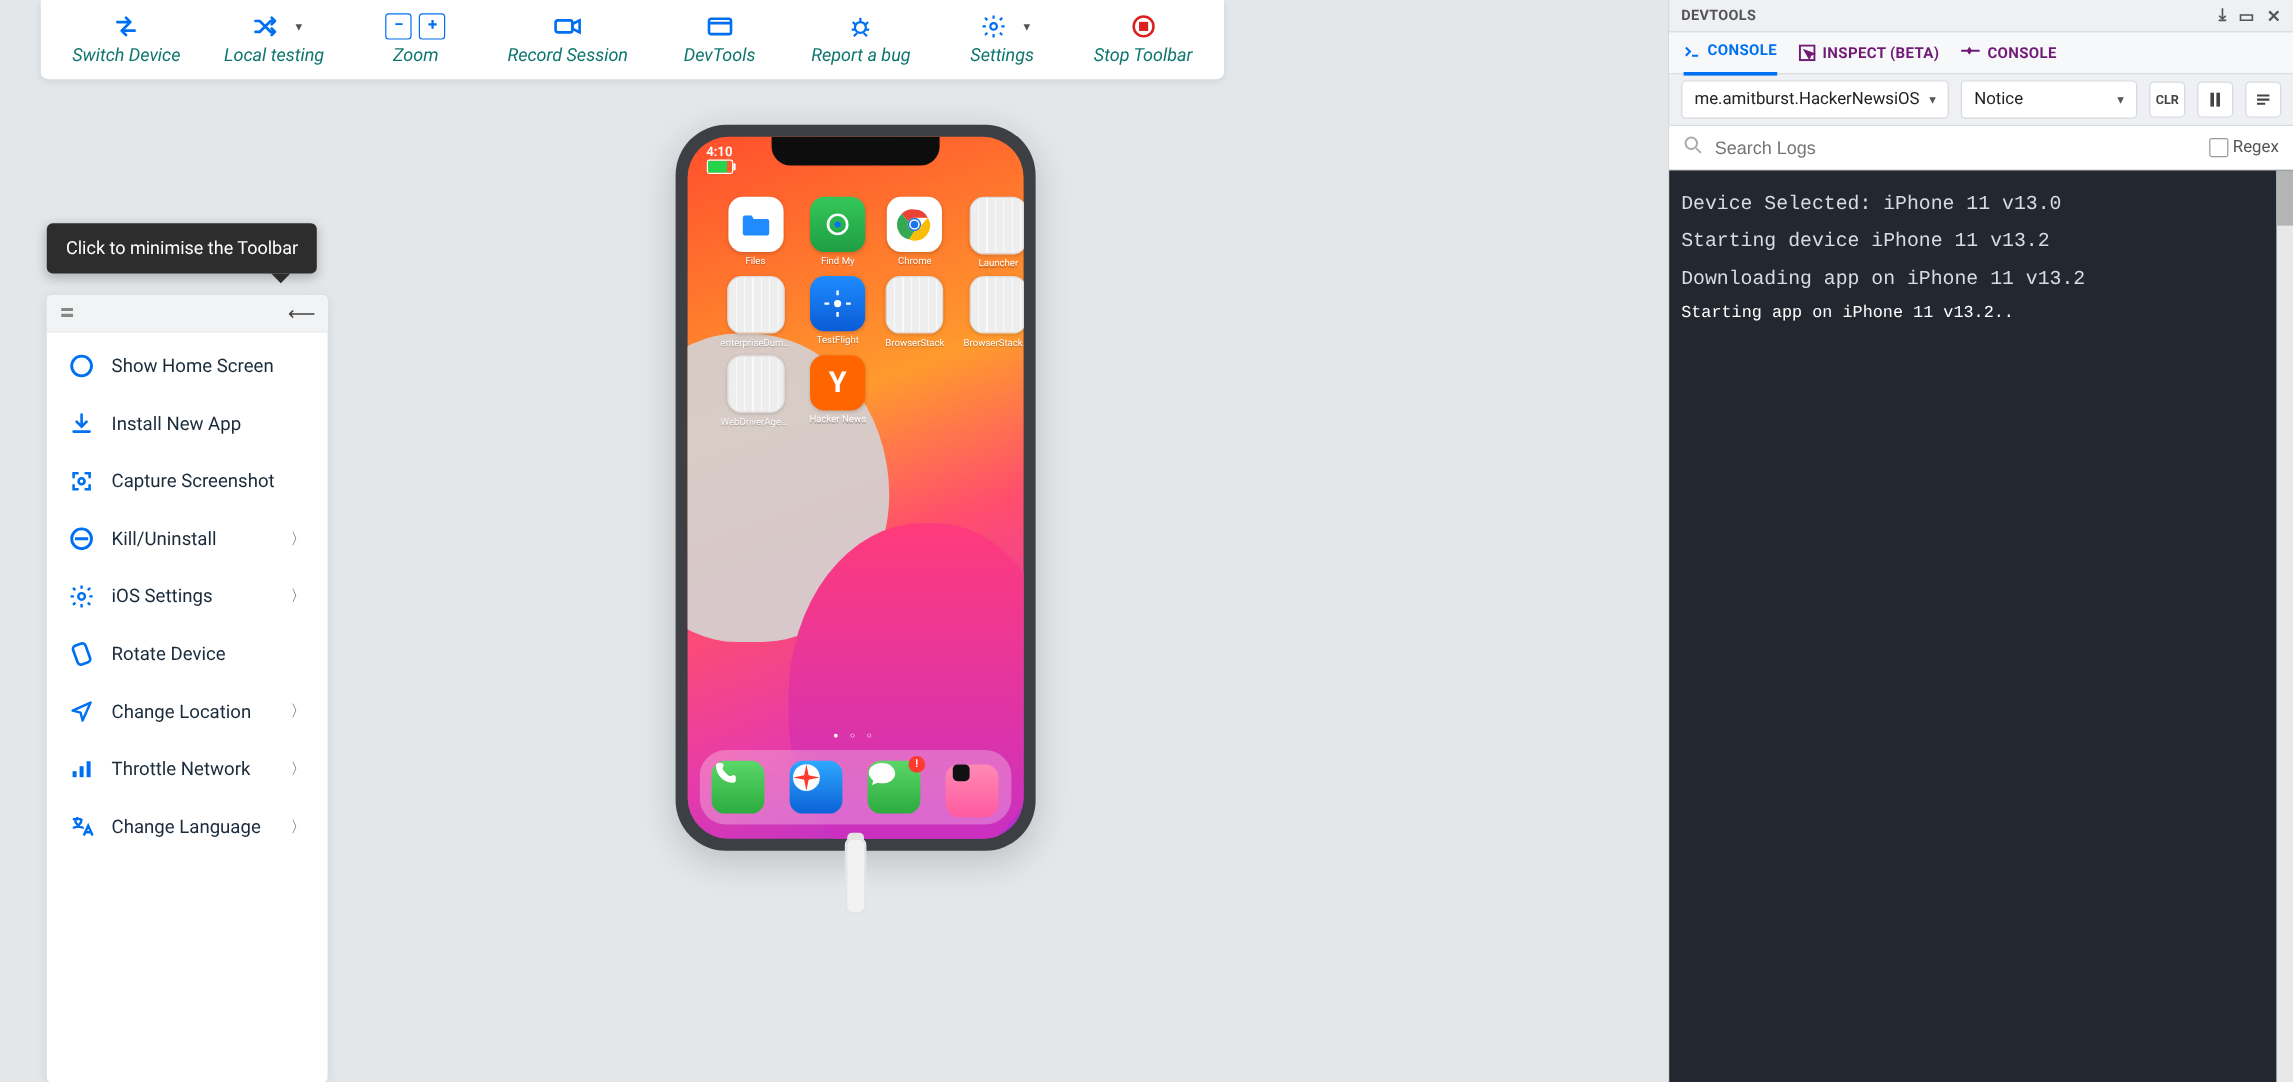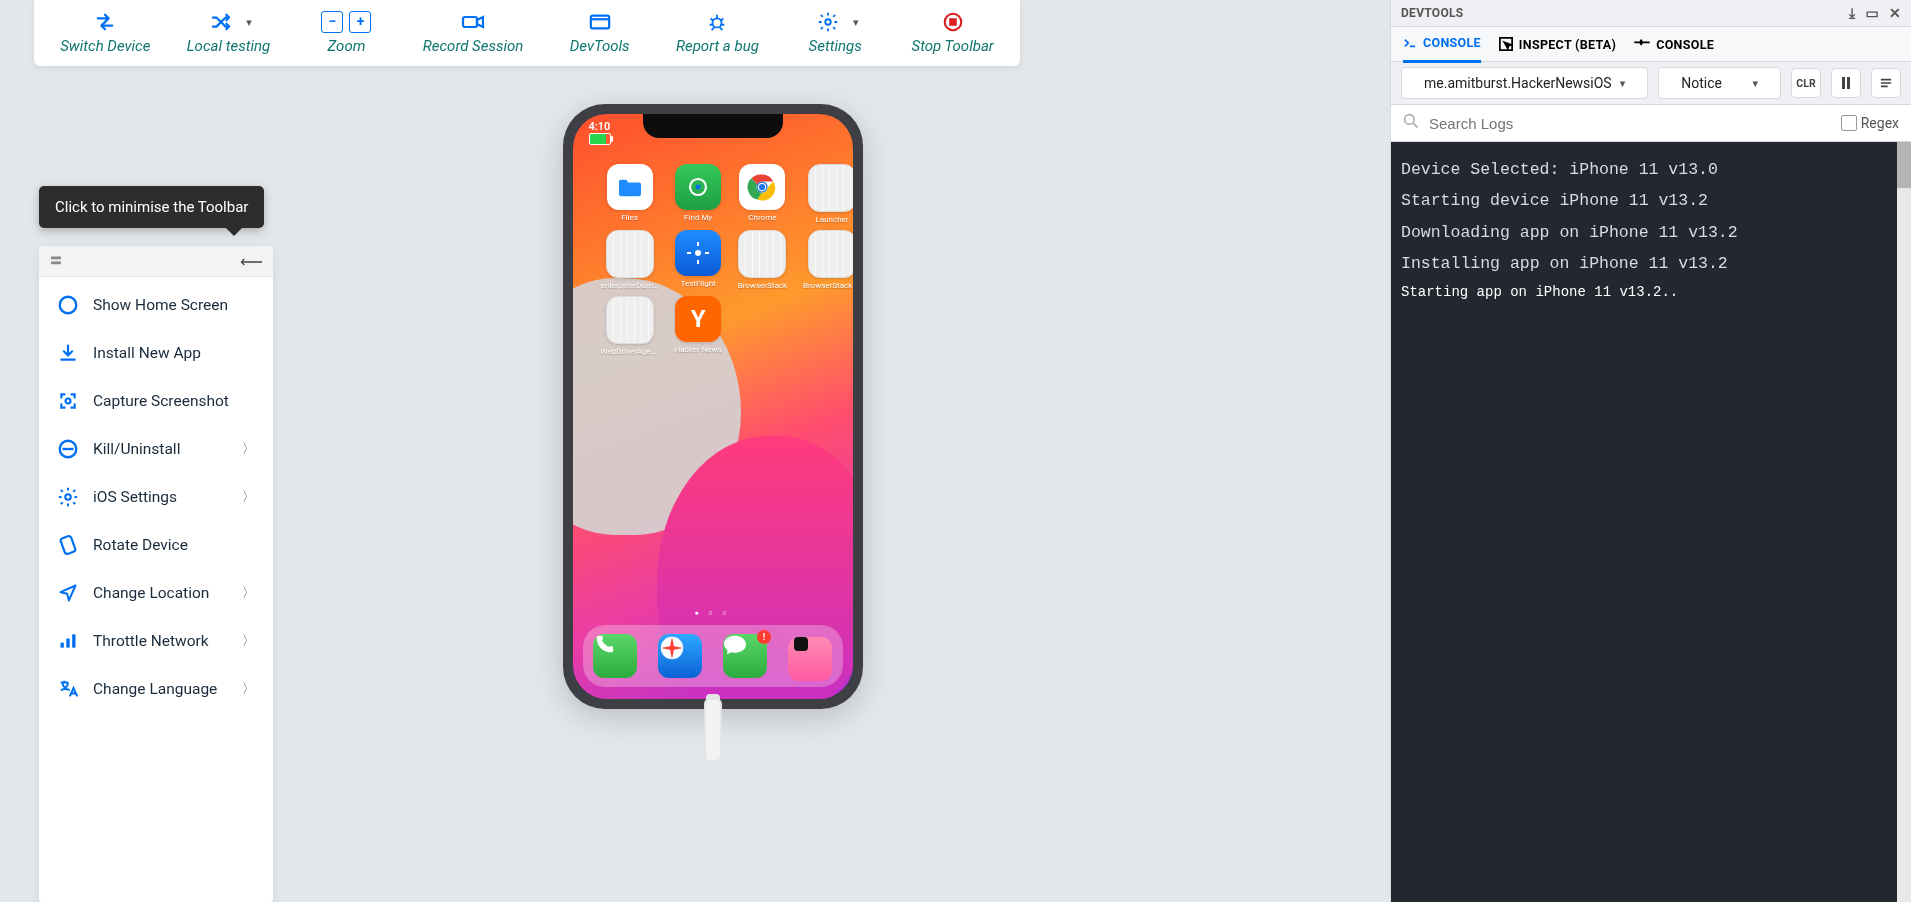--- a/index.html
+++ b/index.html
@@ -150,28 +150,28 @@
   }
   .dt-head {
     height:26px; display:flex; align-items:center; justify-content:space-between;
     padding:0 10px; font-size:12px; font-weight:700; color:#555; letter-spacing:.3px;
   }
   .dt-head .hicons { display:flex; gap:10px; color:#555; font-size:14px; }
   .dt-tabs {
     height:34px; border-top:1px solid var(--border); border-bottom:1px solid var(--border);
     background:#f7f8fa; display:flex; align-items:center; gap:18px; padding:0 12px;
   }
-  .dt-tab { display:flex; align-items:center; gap:6px; font-size:12.5px; font-weight:700; color:#000000; letter-spacing:.3px; cursor:pointer; height:100%; }
+  .dt-tab { display:flex; align-items:center; gap:6px; font-size:12.5px; font-weight:700; color:#701a75; letter-spacing:.3px; cursor:pointer; height:100%; }
   .dt-tab.active { color:var(--blue-bright); border-bottom:3px solid var(--blue-bright); }
   .dt-controls {
     height:42px; display:flex; align-items:center; gap:10px; padding:0 10px;
   }
   .dd {
     height:30px; background:#fff; border:1px solid var(--border); border-radius:4px;
-    display:flex; align-items:center; padding:0 22px; font-size:14px; position:relative; cursor:pointer;
+    display:flex; align-items:center; padding:0 10px; font-size:14px; position:relative; cursor:pointer;
   }
   .dd .cv { flex:1; }
   .dd .ar { font-size:11px; color:#555; margin-left:8px; }
   .sqbtn { width:28px; height:28px; border:1px solid var(--border); border-radius:4px; background:#fff; display:flex; align-items:center; justify-content:center; font-size:10.5px; font-weight:700; color:#444; cursor:pointer;}
   .dt-search {
     height:36px; background:#fff; display:flex; align-items:center; gap:8px; padding:0 12px;
     border-top:1px solid var(--border); border-bottom:1px solid var(--border);
   }
   .dt-search .mag { color:#aaa; }
   .dt-search input {
@@ -539,19 +539,18 @@
     <input placeholder="Search Logs" style="">
     <span class="regex">
       <span class="cb"></span>
       <span>Regex</span>
     </span>
   </div>
   <div class="console" id="console">
     <div class="line">Device Selected: iPhone 11 v13.0</div>
       <div class="line">Starting device iPhone 11 v13.2</div>
       <div class="line">Downloading app on iPhone 11 v13.2</div>
-      <div class="line">Installing app on iPhone 11 v13.2</div>
       <div class="line emph">Starting app on iPhone 11 v13.2..</div>
       <div class="console-scroll">
         <div class="thumb"></div>
       </div>
   </div>
 </div>
 
 </body></html>

